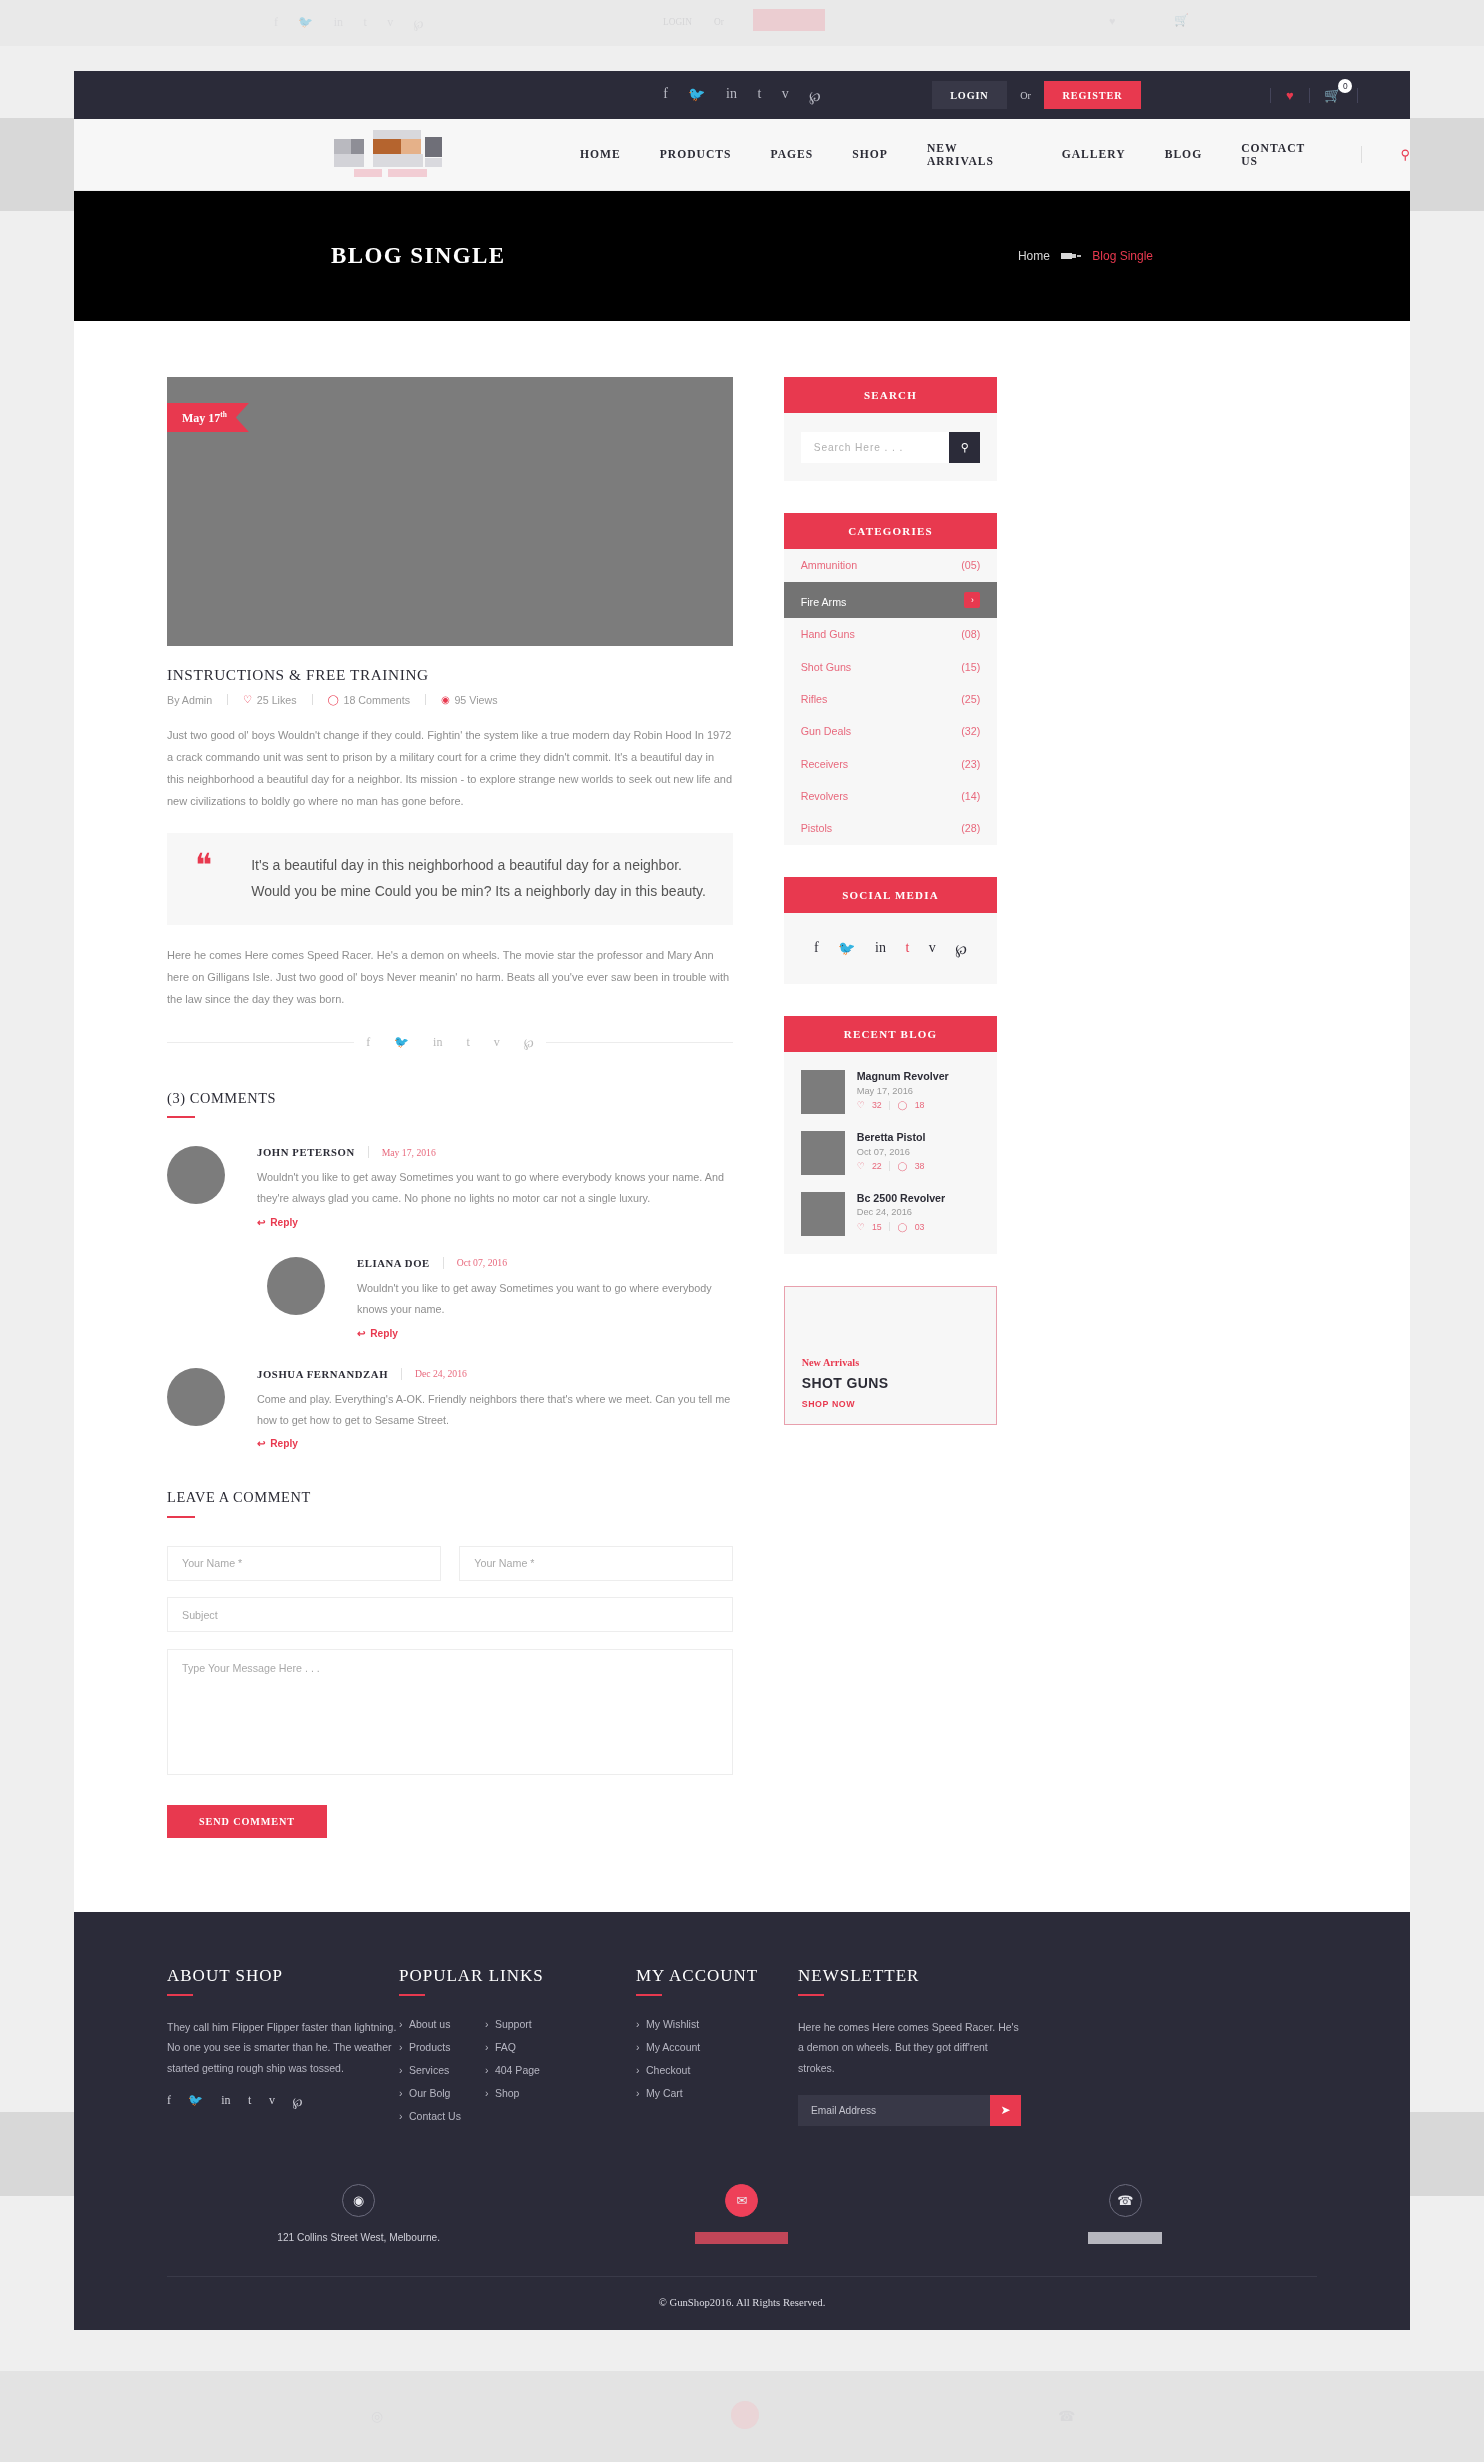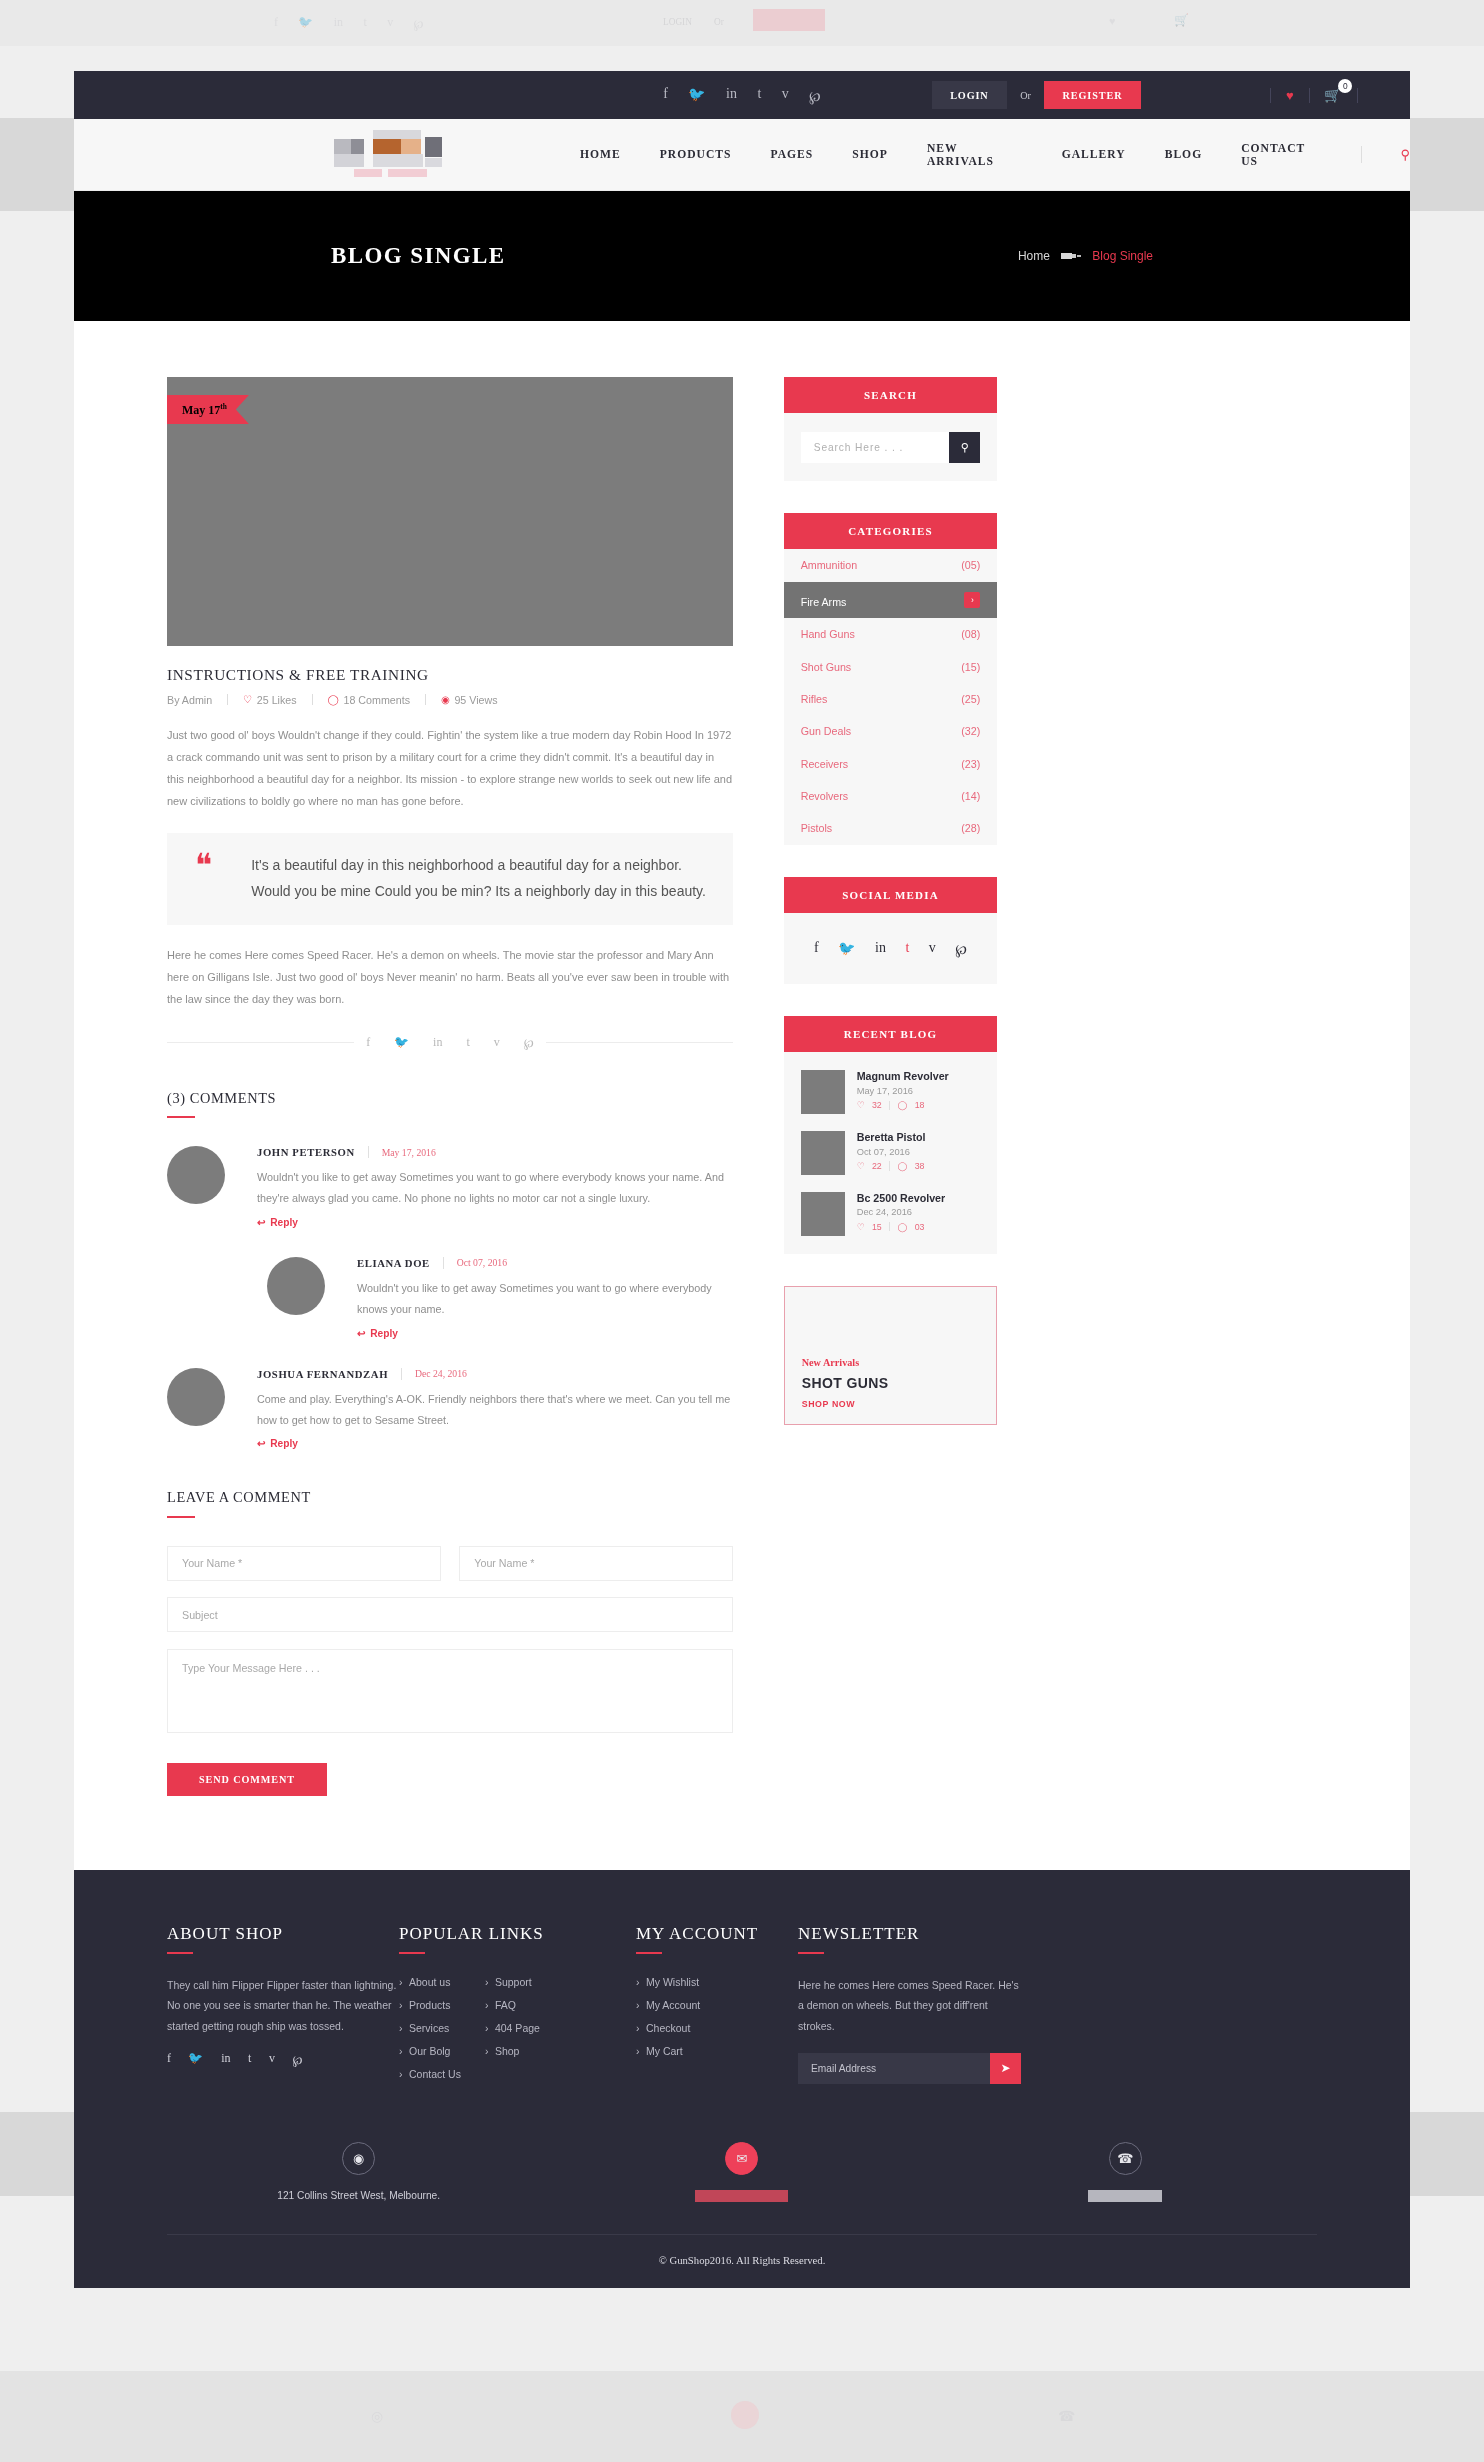--- a/index.html
+++ b/index.html
@@ -66,21 +66,21 @@
   .crumbs .c1 { color:#e8394f; }
   .bullet-ico { width:20.4px; height:8.4px; position:relative; }
   .bullet-ico i { position:absolute; display:block; background:#ddd; }
 
   
   .content { display:flex; padding:56px 93px 74px 93px; gap:51px; background:#fff; }
   .left { width:566px; }
   .right { width:213px; }
 
   .post-img { height:269px; background:#7c7c7c; position:relative; }
-  .date-tag { position:absolute; left:0; top:18px; background:#e8394f; color:#000000;
+  .date-tag { position:absolute; left:0; top:26px; background:#e8394f; color:#ffffff;
               font-family:"Liberation Serif", serif; font-weight:bold; font-size:12px;
               padding:6.5px 22px 6.5px 15px;
               clip-path: polygon(0 0, 100% 0, 84% 50%, 100% 100%, 0 100%); }
   .date-tag sup { font-size:7.4px; }
 
   .post-title { margin-top:20.4px; font-size:15.3px; letter-spacing:0.6px; color:#2c2c36;
                 font-family:"Liberation Serif", serif; }
   .meta { margin-top:9.3px; display:flex; align-items:center; gap:0; font-size:10.7px;
           color:#9a9a9a; font-family:"Liberation Sans", sans-serif; }
   .meta .m { display:flex; align-items:center; gap:4.6px; padding:0 15px; }
@@ -118,21 +118,21 @@
            font-family:"Liberation Sans", sans-serif; }
   .reply { margin-top:7.4px; font-size:10.2px; color:#e8394f; font-weight:bold; cursor:pointer;
            font-family:"Liberation Sans", sans-serif; display:inline-flex; align-items:center; gap:4.6px; }
 
   .form { margin-top:28px; }
   .row2 { display:flex; gap:18.6px; }
   .fld { border:0.9px solid #ededed; height:35px; font-size:10.7px; color:#a9a9a9;
          display:flex; align-items:center; padding:0 14px; background:#fff;
          font-family:"Liberation Sans", sans-serif; margin-bottom:16.7px; }
   .row2 .fld { flex:1; }
-  .ta { border:0.9px solid #ededed; height:84px; font-size:10.7px; color:#a9a9a9;
+  .ta { border:0.9px solid #ededed; height:126px; font-size:10.7px; color:#a9a9a9;
         padding:12px 14px; background:#fff; font-family:"Liberation Sans", sans-serif; }
   .sendwrap { display:flex; margin-top:30px; }
   .send { background:#e8394f; color:#fff; font-size:10.2px; font-weight:bold; letter-spacing:0.9px;
           padding:11px 32px; cursor:pointer; font-family:"Liberation Serif", serif; }
 
   
   .widget { margin-bottom:32px; }
   .whead { background:#e8394f; color:#fff; text-align:center; font-size:11px; letter-spacing:1.2px;
            font-weight:bold; padding:12px 0; font-family:"Liberation Serif", serif; }
   .wbody { background:#f7f7f7; padding:18.6px 16.7px; }

